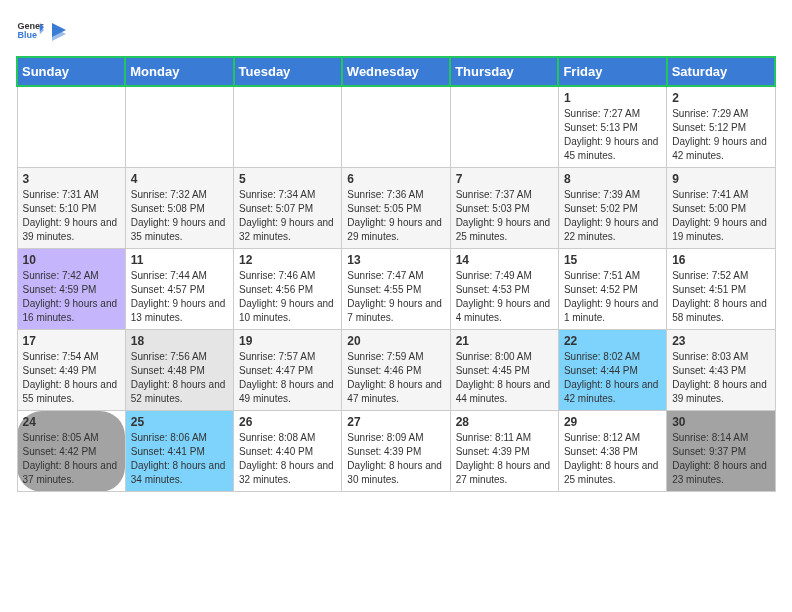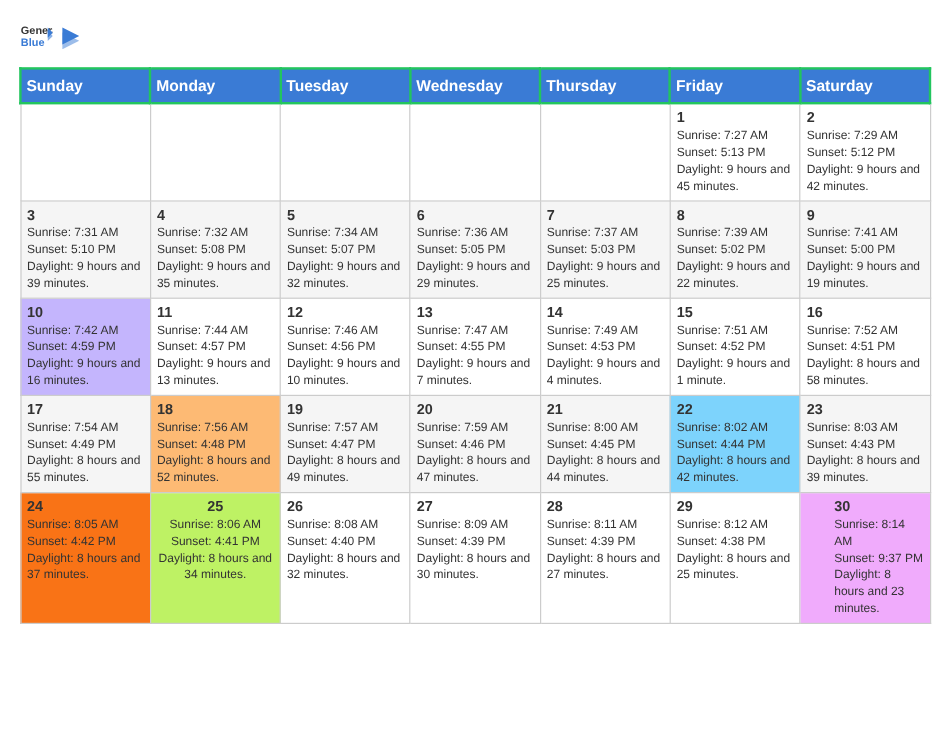--- a/index.html
+++ b/index.html
@@ -246,21 +246,21 @@
 Daylight: 8 hours and 58 minutes.</div>
         </td>
       </tr>
       <tr>
         <td style="background: rgb(245, 245, 245);">
           <span class="day-number">17</span>
           <div class="day-info" style="white-space: pre-line;">Sunrise: 7:54 AM
 Sunset: 4:49 PM
 Daylight: 8 hours and 55 minutes.</div>
         </td>
-        <td style="background: #fdba74;">
+        <td style="background: #e5e5e5;">
           <span class="day-number">18</span>
           <div class="day-info" style="white-space: pre-line;">Sunrise: 7:56 AM
 Sunset: 4:48 PM
 Daylight: 8 hours and 52 minutes.</div>
         </td>
         <td style="background: rgb(245, 245, 245);">
           <span class="day-number">19</span>
           <div class="day-info" style="white-space: pre-line;">Sunrise: 7:57 AM
 Sunset: 4:47 PM
 Daylight: 8 hours and 49 minutes.</div>
@@ -284,27 +284,27 @@
 Daylight: 8 hours and 42 minutes.</div>
         </td>
         <td style="background: rgb(245, 245, 245);">
           <span class="day-number">23</span>
           <div class="day-info" style="white-space: pre-line;">Sunrise: 8:03 AM
 Sunset: 4:43 PM
 Daylight: 8 hours and 39 minutes.</div>
         </td>
       </tr>
       <tr>
-        <td style="background: #f97316;">
+        <td style="background: #a3a3a3; border-radius: 25px;">
           <span class="day-number">24</span>
           <div class="day-info" style="white-space: pre-line;">Sunrise: 8:05 AM
 Sunset: 4:42 PM
 Daylight: 8 hours and 37 minutes.</div>
         </td>
-        <td style="background: #bef264; text-align: center;">
+        <td style="background: #7dd3fc;">
           <span class="day-number">25</span>
           <div class="day-info" style="white-space: pre-line;">Sunrise: 8:06 AM
 Sunset: 4:41 PM
 Daylight: 8 hours and 34 minutes.</div>
         </td>
         <td style="background: rgb(255, 255, 255);">
           <span class="day-number">26</span>
           <div class="day-info" style="white-space: pre-line;">Sunrise: 8:08 AM
 Sunset: 4:40 PM
 Daylight: 8 hours and 32 minutes.</div>
@@ -320,21 +320,21 @@
           <div class="day-info" style="white-space: pre-line;">Sunrise: 8:11 AM
 Sunset: 4:39 PM
 Daylight: 8 hours and 27 minutes.</div>
         </td>
         <td style="background: rgb(255, 255, 255);">
           <span class="day-number">29</span>
           <div class="day-info" style="white-space: pre-line;">Sunrise: 8:12 AM
 Sunset: 4:38 PM
 Daylight: 8 hours and 25 minutes.</div>
         </td>
-        <td style="background: #f0abfc; padding-left: 28px;">
+        <td style="background: #a3a3a3;">
           <span class="day-number">30</span>
           <div class="day-info" style="white-space: pre-line;">Sunrise: 8:14 AM
 Sunset: 9:37 PM
 Daylight: 8 hours and 23 minutes.</div>
         </td>
       </tr>
     </tbody>
 </table>
 
 </body></html>

